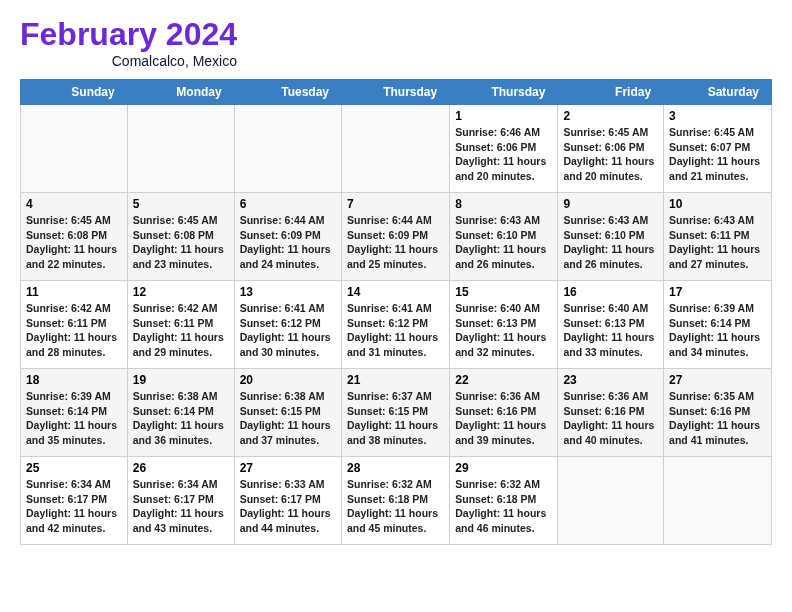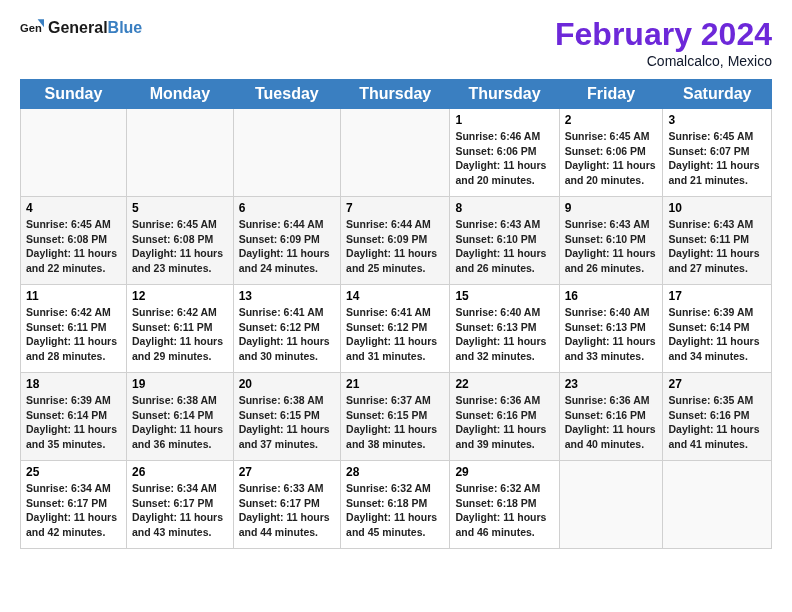--- a/index.html
+++ b/index.html
@@ -41,23 +41,23 @@
       width: 100%;
       border-collapse: collapse;
       font-size: 10.5px;
     }
     thead tr {
       background: #3a7fc1;
       color: #fff;
     }
     thead th {
       padding: 5px 12px;
-      text-align: center;
-      font-weight: bold;
-      font-size: 16px;
+      text-align: right;
+      font-weight: bold;
+      font-size: 12px;
       border: 1px solid #3a7fc1;
     }
     tbody tr {
       border-bottom: 1px solid #ccc;
     }
     tbody td {
       border: 1px solid #d0d0d0;
       vertical-align: top;
       padding: 4px 5px;
       height: 88px;
@@ -81,31 +81,20 @@
       font-weight: bold;
     }
     .empty-cell {
       background: #f9f9f9;
     }
   </style>
 </head>
 <body>
 
 <div class="header">
-  <div class="logo">
-    <svg class="logo-icon" viewBox="0 0 30 30" xmlns="http://www.w3.org/2000/svg">
-      <text x="0" y="20" font-size="14" font-weight="bold" fill="#1a1a1a">Gen</text>
-      <polygon points="22,4 30,4 30,14" fill="#3a7fc1"></polygon>
-    </svg>
-    <div>
-      <div style="font-size:16px; font-weight:bold; color:#1a1a1a; line-height:1.1;">
-        <span>General</span><span style="color:#3a7fc1;">Blue</span>
-      </div>
-    </div>
-  </div>
   <div class="title-block">
     <div class="month-year">February 2024</div>
     <div class="location">Comalcalco, Mexico</div>
   </div>
 </div>
 
 <table>
   <thead>
     <tr>
     <th>Sunday</th>

